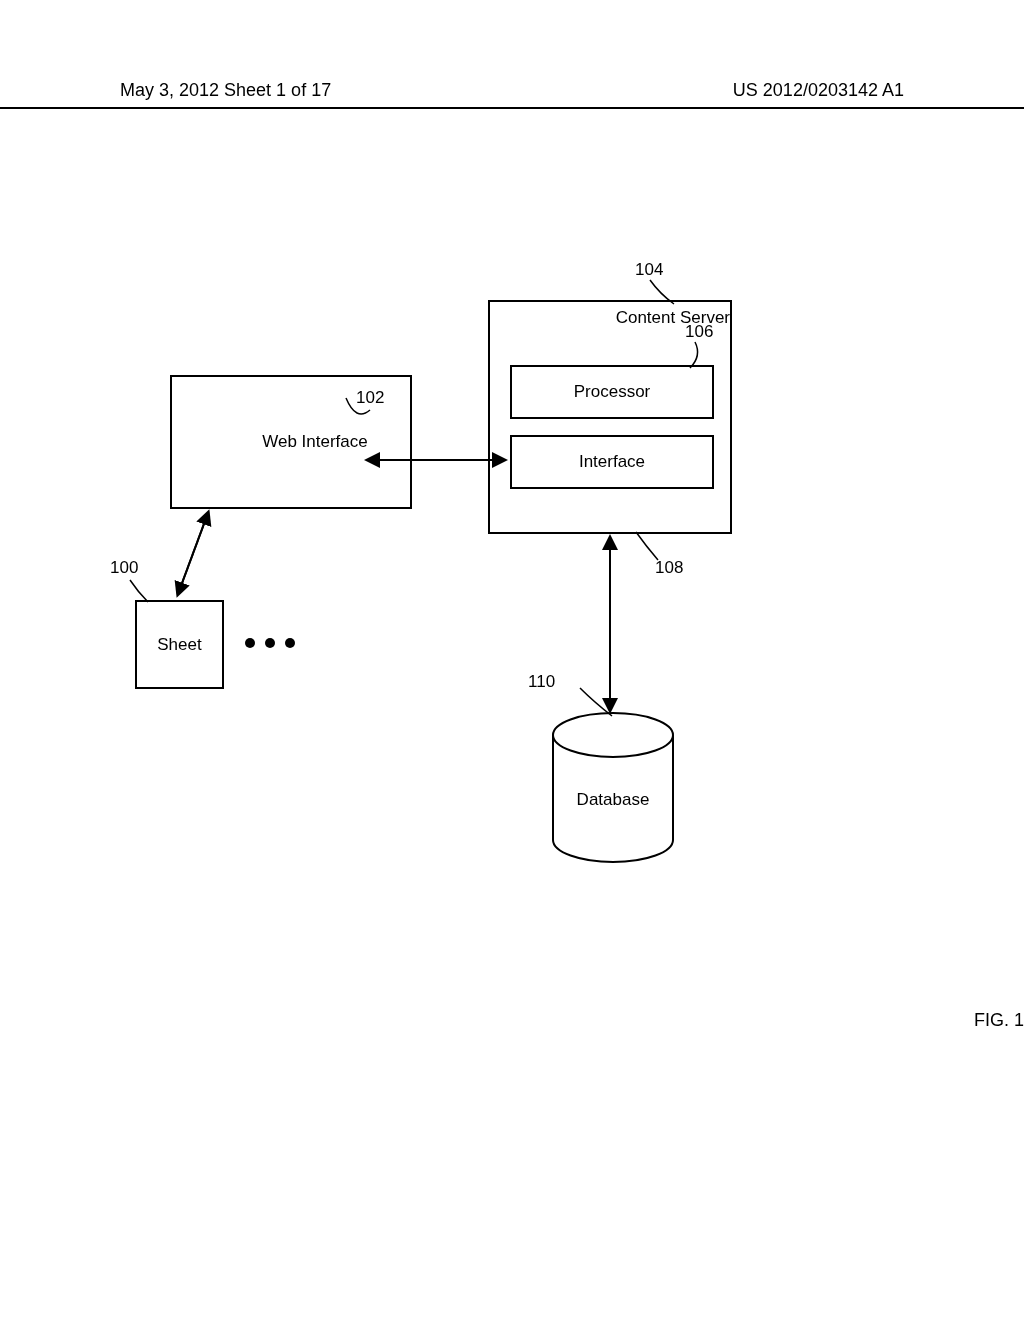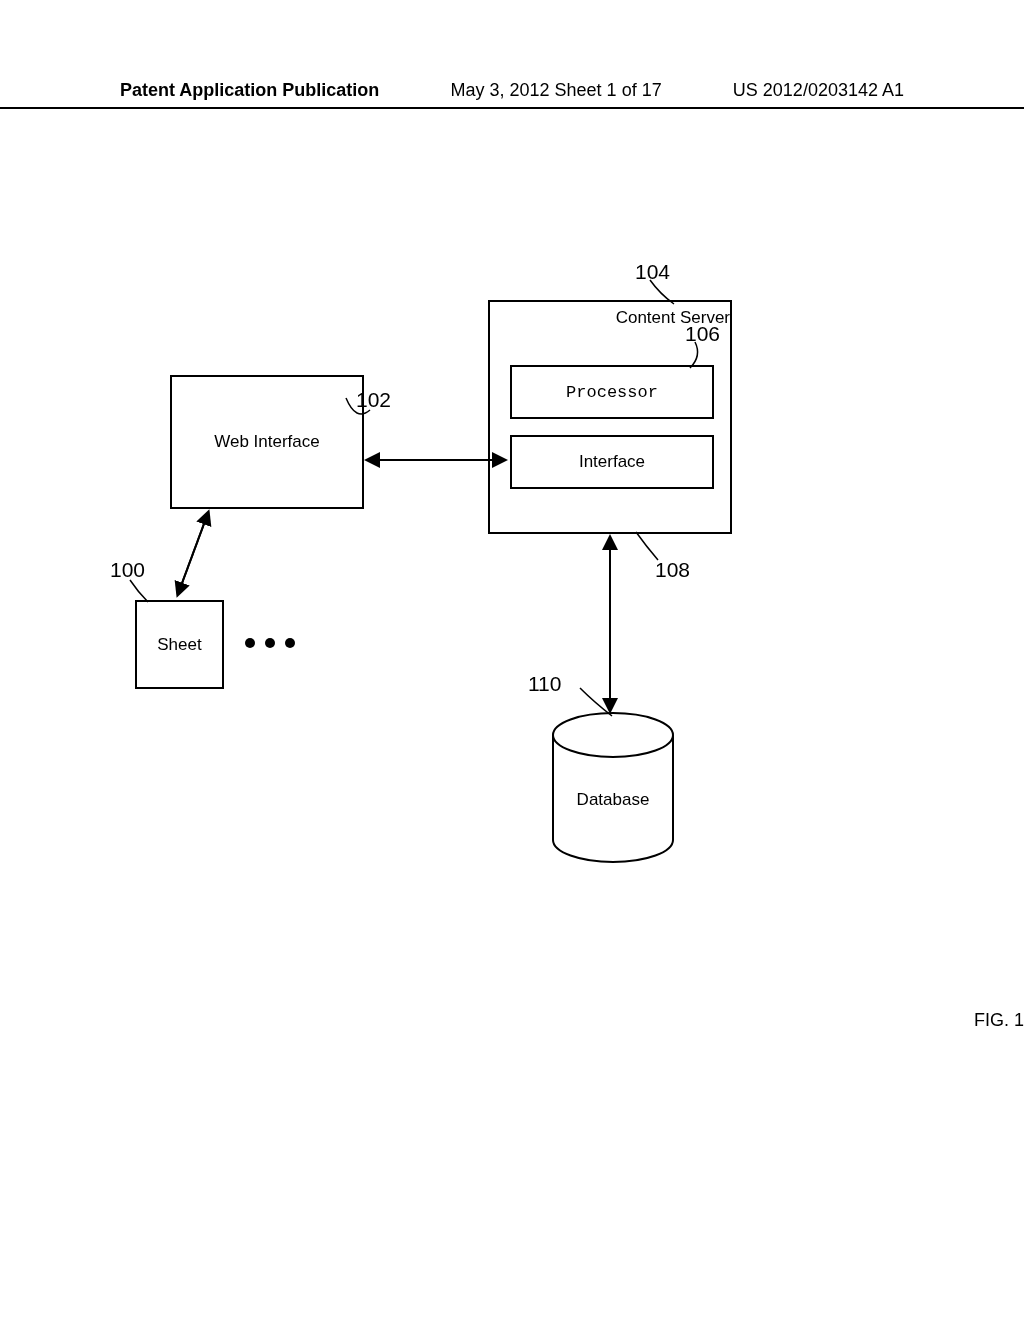--- a/index.html
+++ b/index.html
@@ -49,21 +49,21 @@
       border: 2px solid black;
       background: white;
     }
     .outer-title {
       text-align: right;
       font-size: 17px;
       padding-top: 6px;
     }
     .ref-num {
       position: absolute;
-      font-size: 21px;
+      font-size: 17px;
     }
     .dots {
       position: absolute;
       display: flex;
       gap: 10px;
     }
     .dot {
       width: 10px;
       height: 10px;
       background: black;
@@ -87,50 +87,49 @@
     }
     .cylinder {
       position: absolute;
     }
   </style>
 </head>
 <body>
 
 <div class="header">
   <div class="header-text">
-    <span class="header-left">Patent Application Publication</span>
     <span>May 3, 2012  Sheet 1 of 17</span>
     <span>US 2012/0203142 A1</span>
   </div>
 </div>
 
 <div class="diagram">
 
-  <div class="box" style="left:70px; top:115px; width:190px; height:130px;">
+  <div class="box" style="left:70px; top:115px; width:190px; height:130px;padding-left:48px;">
     <span>Web Interface</span>
   </div>
   <div class="ref-num" style="left:256px; top:128px;">102</div>
 
   <div class="box" style="left:35px; top:340px; width:85px; height:85px;">
     <span>Sheet</span>
   </div>
   <div class="ref-num" style="left:10px; top:298px;">100</div>
 
   <div class="dots" style="left:145px; top:378px;">
     <div class="dot"></div>
     <div class="dot"></div>
     <div class="dot"></div>
   </div>
 
   <div class="outer-box" style="left:388px; top:40px; width:240px; height:230px;">
     <div class="outer-title">Content Server</div>
   </div>
   <div class="ref-num" style="left:535px; top:0px;">104</div>
 
-  <div class="box" style="left:410px; top:105px; width:200px; height:50px;font-family:Liberation Mono, monospace;">
+  <div class="box" style="left:410px; top:105px; width:200px; height:50px;">
     <span>Processor</span>
   </div>
   <div class="ref-num" style="left:585px; top:62px;">106</div>
 
   <div class="box" style="left:410px; top:175px; width:200px; height:50px;">
     <span>Interface</span>
   </div>
   <div class="ref-num" style="left:555px; top:298px;">108</div>
 
   <div class="cylinder" style="left:448px; top:450px;">

